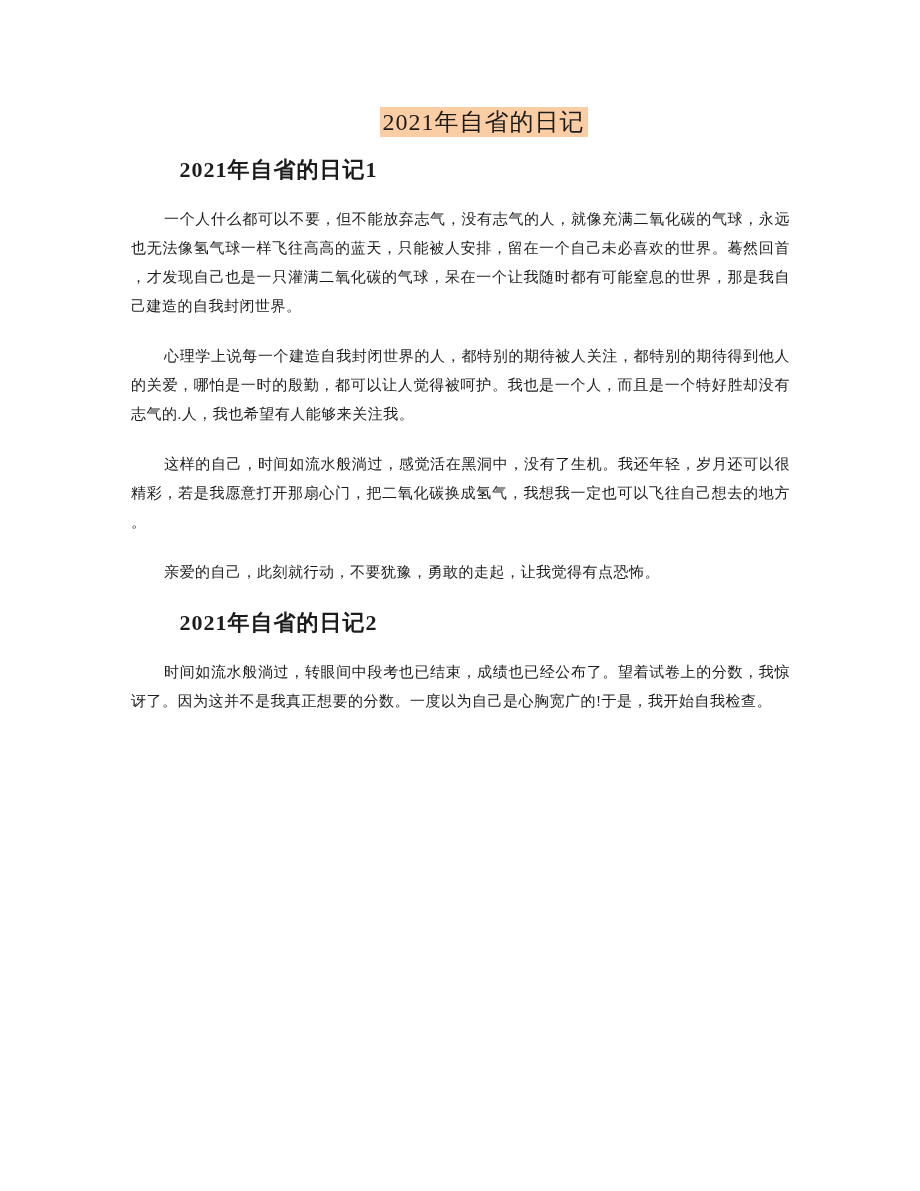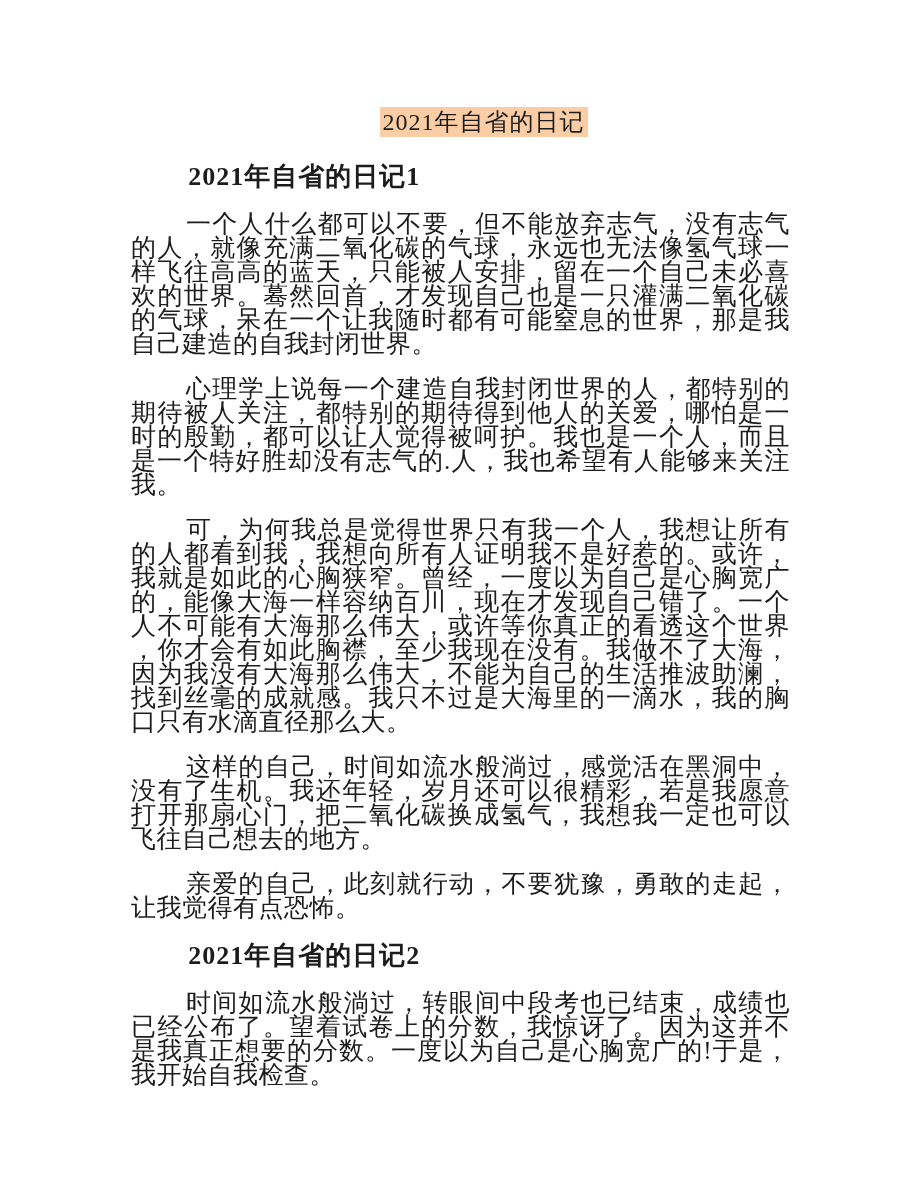--- a/index.html
+++ b/index.html
@@ -18,63 +18,62 @@
   }
   .page{
     width:920px;height:1191px;
     padding:106px 130px 0 131px;
   }
   .doc-title{
     text-align:center;
     font-size:24px;
     font-weight:normal;
     line-height:32px;
-    margin-bottom:24px;
+    margin-bottom:17px;
   }
   .doc-title .highlight{
     background:var(--hl);
     padding:2px 3px;
     position:relative;
     left:23px;
     letter-spacing:1px;
   }
   .sec-heading{
-    font-size:26px;
+    font-size:22px;
     font-weight:bold;
     line-height:30px;
     text-indent:2.2em;
     margin:0 0 20px 0;
     letter-spacing:1px;
   }
   .sec-heading.second{
     margin-top:12px;
   }
   .para{
-    font-size:25px;
-    line-height:24px;
+    font-size:15px;
+    line-height:29px;
     text-indent:2.2em;
     text-align:justify;
     word-break:break-all;
     line-break:anywhere;
     margin-bottom:21px;
     letter-spacing:0.5px;
   }
 </style>
 </head>
 <body>
 
 <div class="page">
 
   <h1 class="doc-title"><span class="highlight">2021年自省的日记</span></h1>
 
   <section>
     <h2 class="sec-heading">2021年自省的日记1</h2>
     <p class="para">一个人什么都可以不要，但不能放弃志气，没有志气的人，就像充满二氧化碳的气球，永远也无法像氢气球一样飞往高高的蓝天，只能被人安排，留在一个自己未必喜欢的世界。蓦然回首，才发现自己也是一只灌满二氧化碳的气球，呆在一个让我随时都有可能窒息的世界，那是我自己建造的自我封闭世界。</p>
     <p class="para">心理学上说每一个建造自我封闭世界的人，都特别的期待被人关注，都特别的期待得到他人的关爱，哪怕是一时的殷勤，都可以让人觉得被呵护。我也是一个人，而且是一个特好胜却没有志气的.人，我也希望有人能够来关注我。</p>
-    <p class="para">可，为何我总是觉得世界只有我一个人，我想让所有的人都看到我，我想向所有人证明我不是好惹的。或许，我就是如此的心胸狭窄。曾经，一度以为自己是心胸宽广的，能像大海一样容纳百川，现在才发现自己错了。一个人不可能有大海那么伟大，或许等你真正的看透这个世界，你才会有如此胸襟，至少我现在没有。我做不了大海，因为我没有大海那么伟大，不能为自己的生活推波助澜，找到丝毫的成就感。我只不过是大海里的一滴水，我的胸口只有水滴直径那么大。</p>
     <p class="para">这样的自己，时间如流水般淌过，感觉活在黑洞中，没有了生机。我还年轻，岁月还可以很精彩，若是我愿意打开那扇心门，把二氧化碳换成氢气，我想我一定也可以飞往自己想去的地方。</p>
     <p class="para">亲爱的自己，此刻就行动，不要犹豫，勇敢的走起，让我觉得有点恐怖。</p>
   </section>
 
   <section>
     <h2 class="sec-heading second">2021年自省的日记2</h2>
     <p class="para">时间如流水般淌过，转眼间中段考也已结束，成绩也已经公布了。望着试卷上的分数，我惊讶了。因为这并不是我真正想要的分数。一度以为自己是心胸宽广的!于是，我开始自我检查。</p>
   </section>
 
 </div>

